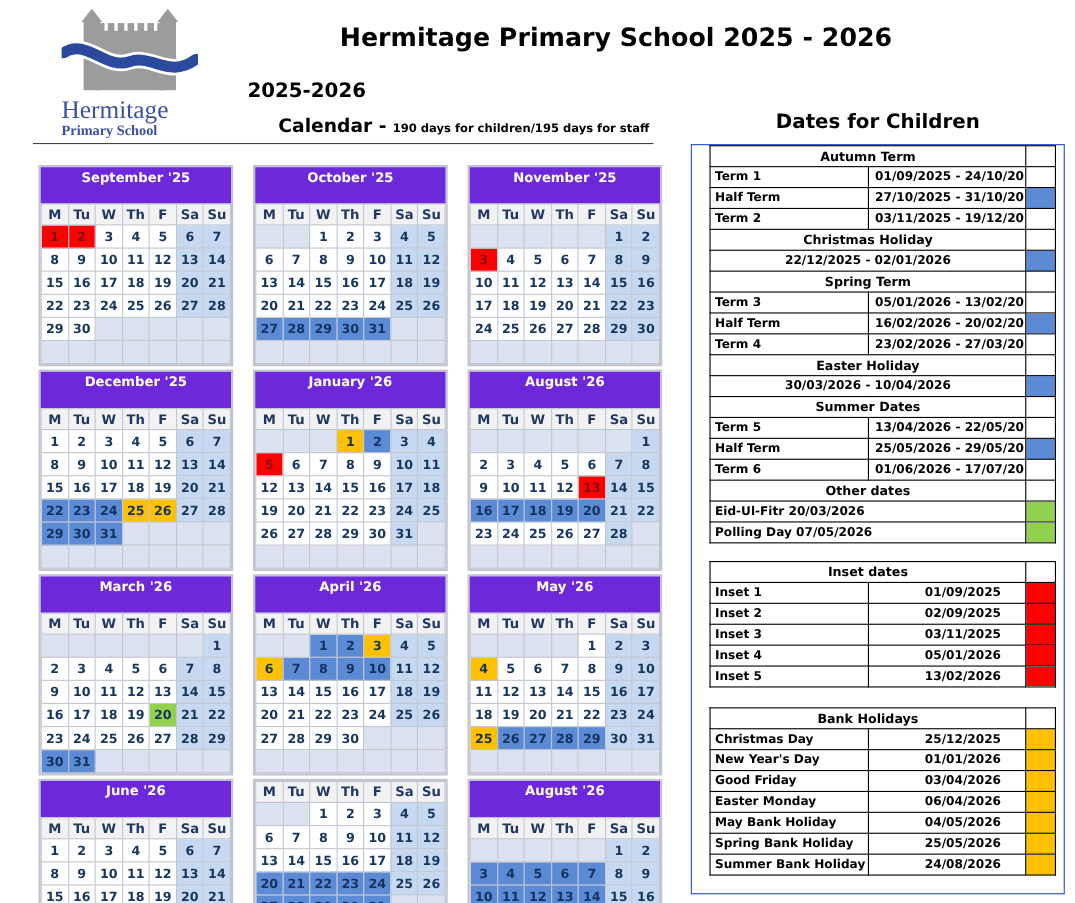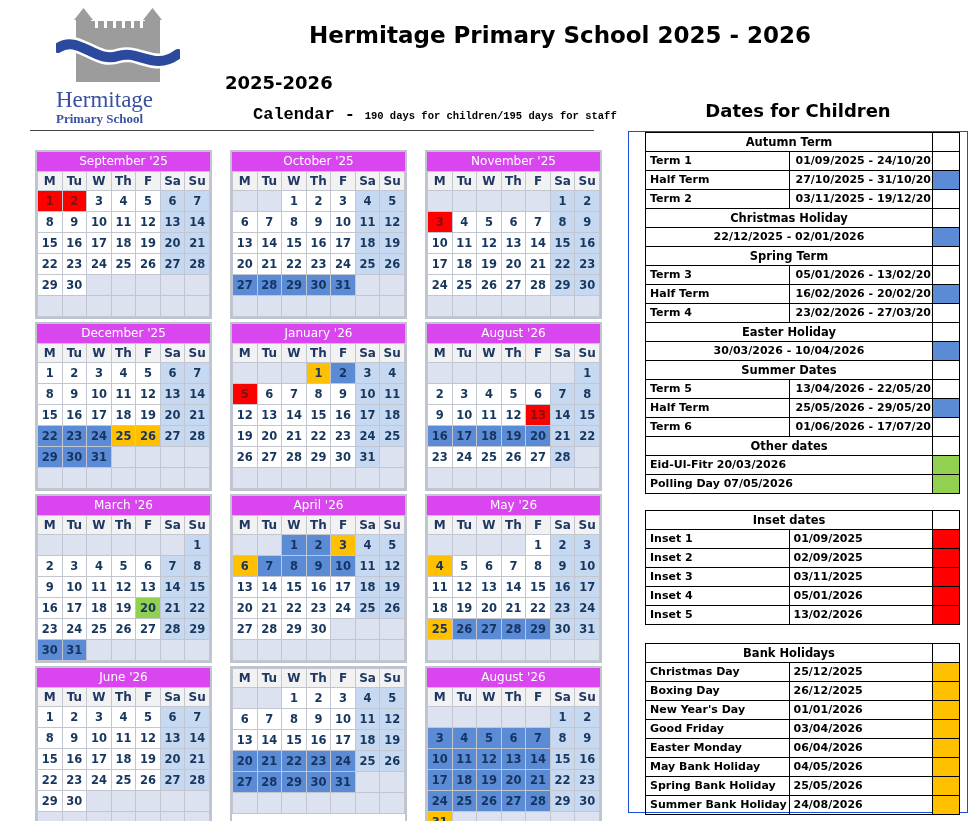--- a/index.html
+++ b/index.html
@@ -6,33 +6,33 @@
   .page{position:relative;width:977px;height:821px;background:#fff;overflow:hidden;
         font-family:"DejaVu Sans",sans-serif;}
 
   
   .logo{position:absolute;left:56px;top:6px;width:128px;text-align:left;}
   .logo-name{font-family:"Liberation Serif",serif;color:#3A50A0;font-size:23px;line-height:23px;}
   .logo-sub{font-family:"Liberation Serif",serif;color:#3A50A0;font-size:13px;font-weight:bold;line-height:16px;}
   .main-title{position:absolute;left:280px;top:22px;width:560px;text-align:center;
               font-size:23px;font-weight:bold;color:#000;}
   .year-label{position:absolute;left:225px;top:72px;font-size:18px;font-weight:bold;color:#000;}
-  .cal-line{position:absolute;left:253px;top:105px;font-weight:bold;color:#000;font-family:Liberation Mono, monospace;}
+  .cal-line{position:absolute;left:253px;top:105px;font-weight:bold;color:#000;}
   .cal-label{font-size:17px;}
   .cal-sub{font-size:10.5px;}
   .header-rule{position:absolute;left:30px;top:130px;width:564px;border-top:1.5px solid #444;}
   .panel-title{position:absolute;left:628px;top:100px;width:340px;text-align:center;
                font-size:18px;font-weight:bold;color:#000;}
 
   
   .months{position:absolute;left:35px;top:150px;display:grid;
           grid-template-columns:repeat(3,177px);column-gap:18px;row-gap:3px;}
   .month{width:177px;border:2px solid #C0C4CF;box-sizing:border-box;background:#fff;}
-  .mtitle{background:#d946ef;color:#fff;font-size:12px;font-weight:normal;
-          text-align:center;height:19px;line-height:19px;}
+  .mtitle{background:#6d28d9;color:#fff;font-size:12px;font-weight:bold;
+          text-align:center;height:33px;line-height:19px;}
   .mtable{border-collapse:collapse;width:100%;table-layout:fixed;}
   .mtable td{border:1px solid #C2C6D1;height:20px;text-align:center;
              font-size:11.5px;font-weight:bold;color:#17365D;padding:0;}
   .mtable td.dow{background:#F2F2F2;color:#1F3864;font-size:12px;height:18px;}
   .mtable td.day{background:#FFFFFF;}
   .mtable td.weekend{background:#C7D9F1;}
   .mtable td.empty{background:#DCE2EF;}
   .mtable td.c-holiday{background:#5B8BD5;color:#15335E;}
   .mtable td.c-bank{background:#FFC000;color:#17365D;}
   .mtable td.c-inset{background:#FF0000;color:#7E1212;}
@@ -43,21 +43,21 @@
          border:1px solid #1d4ed8;box-sizing:border-box;background:#fff;}
   .ptable{border-collapse:collapse;table-layout:fixed;width:315px;margin-left:16px;}
   .ptable td{border:1px solid #000;font-size:11px;font-weight:bold;color:#000;
              padding:0 4px;height:18px;line-height:18px;white-space:nowrap;overflow:hidden;}
   .ptable td.phead{text-align:center;font-size:11.5px;}
   .ptable td.plbl{width:60px;}
   .ptable td.pdts{padding-left:6px;}
   .ptable td.pctr{text-align:center;}
   .ptable td.plft{padding-left:4px;}
   .ptable td.swatch{width:26px;padding:0;}
-  .ptable td.pdt2{padding-right:22px;width:130px;}
+  .ptable td.pdt2{text-align:right;padding-right:22px;width:130px;}
   .ptable td.c-holiday{background:#5B8BD5;}
   .ptable td.c-bank{background:#FFC000;}
   .ptable td.c-inset{background:#FF0000;}
   .ptable td.c-other{background:#92D050;}
   #inset-table{margin-top:16px;}
   #bank-table{margin-top:18px;}
 </style>
 </head>
 <body>
 
@@ -1065,25 +1065,20 @@
           <tr>
             <td colspan="2" class="phead">Bank Holidays</td>
             <td class="swatch"></td>
           </tr>
           <tr>
             <td class="plft">Christmas Day</td>
             <td class="pdt2">25/12/2025</td>
             <td class="swatch c-bank"></td>
           </tr>
           <tr>
-            <td class="plft">Boxing Day</td>
-            <td class="pdt2">26/12/2025</td>
-            <td class="swatch c-bank"></td>
-          </tr>
-          <tr>
             <td class="plft">New Year's Day</td>
             <td class="pdt2">01/01/2026</td>
             <td class="swatch c-bank"></td>
           </tr>
           <tr>
             <td class="plft">Good Friday</td>
             <td class="pdt2">03/04/2026</td>
             <td class="swatch c-bank"></td>
           </tr>
           <tr>

